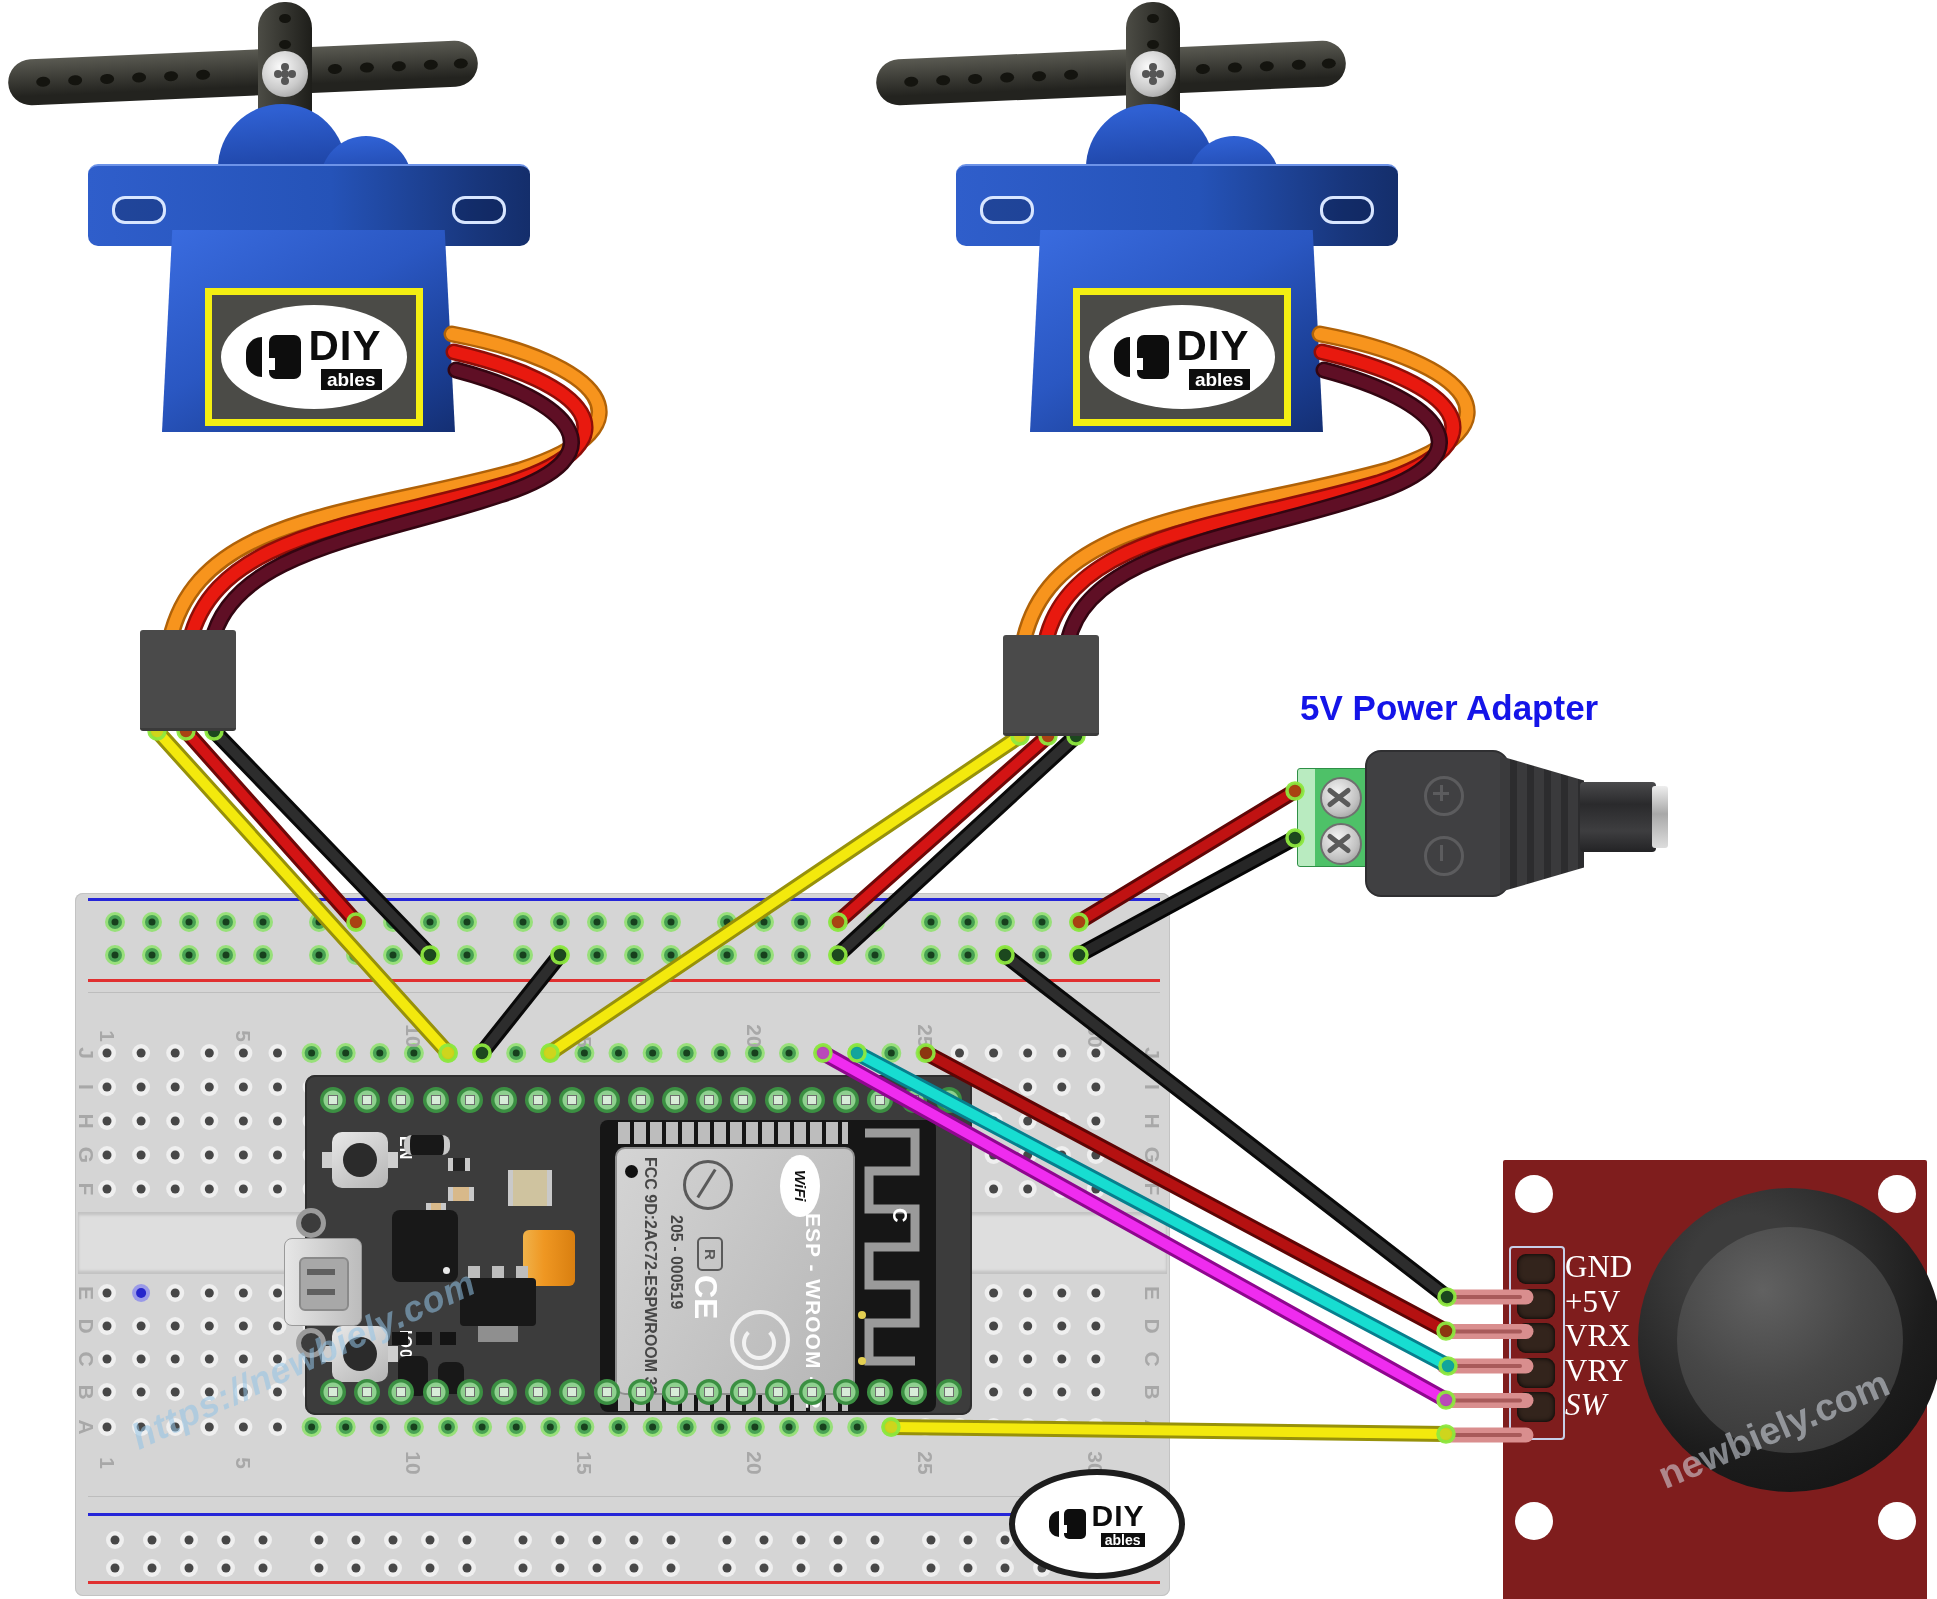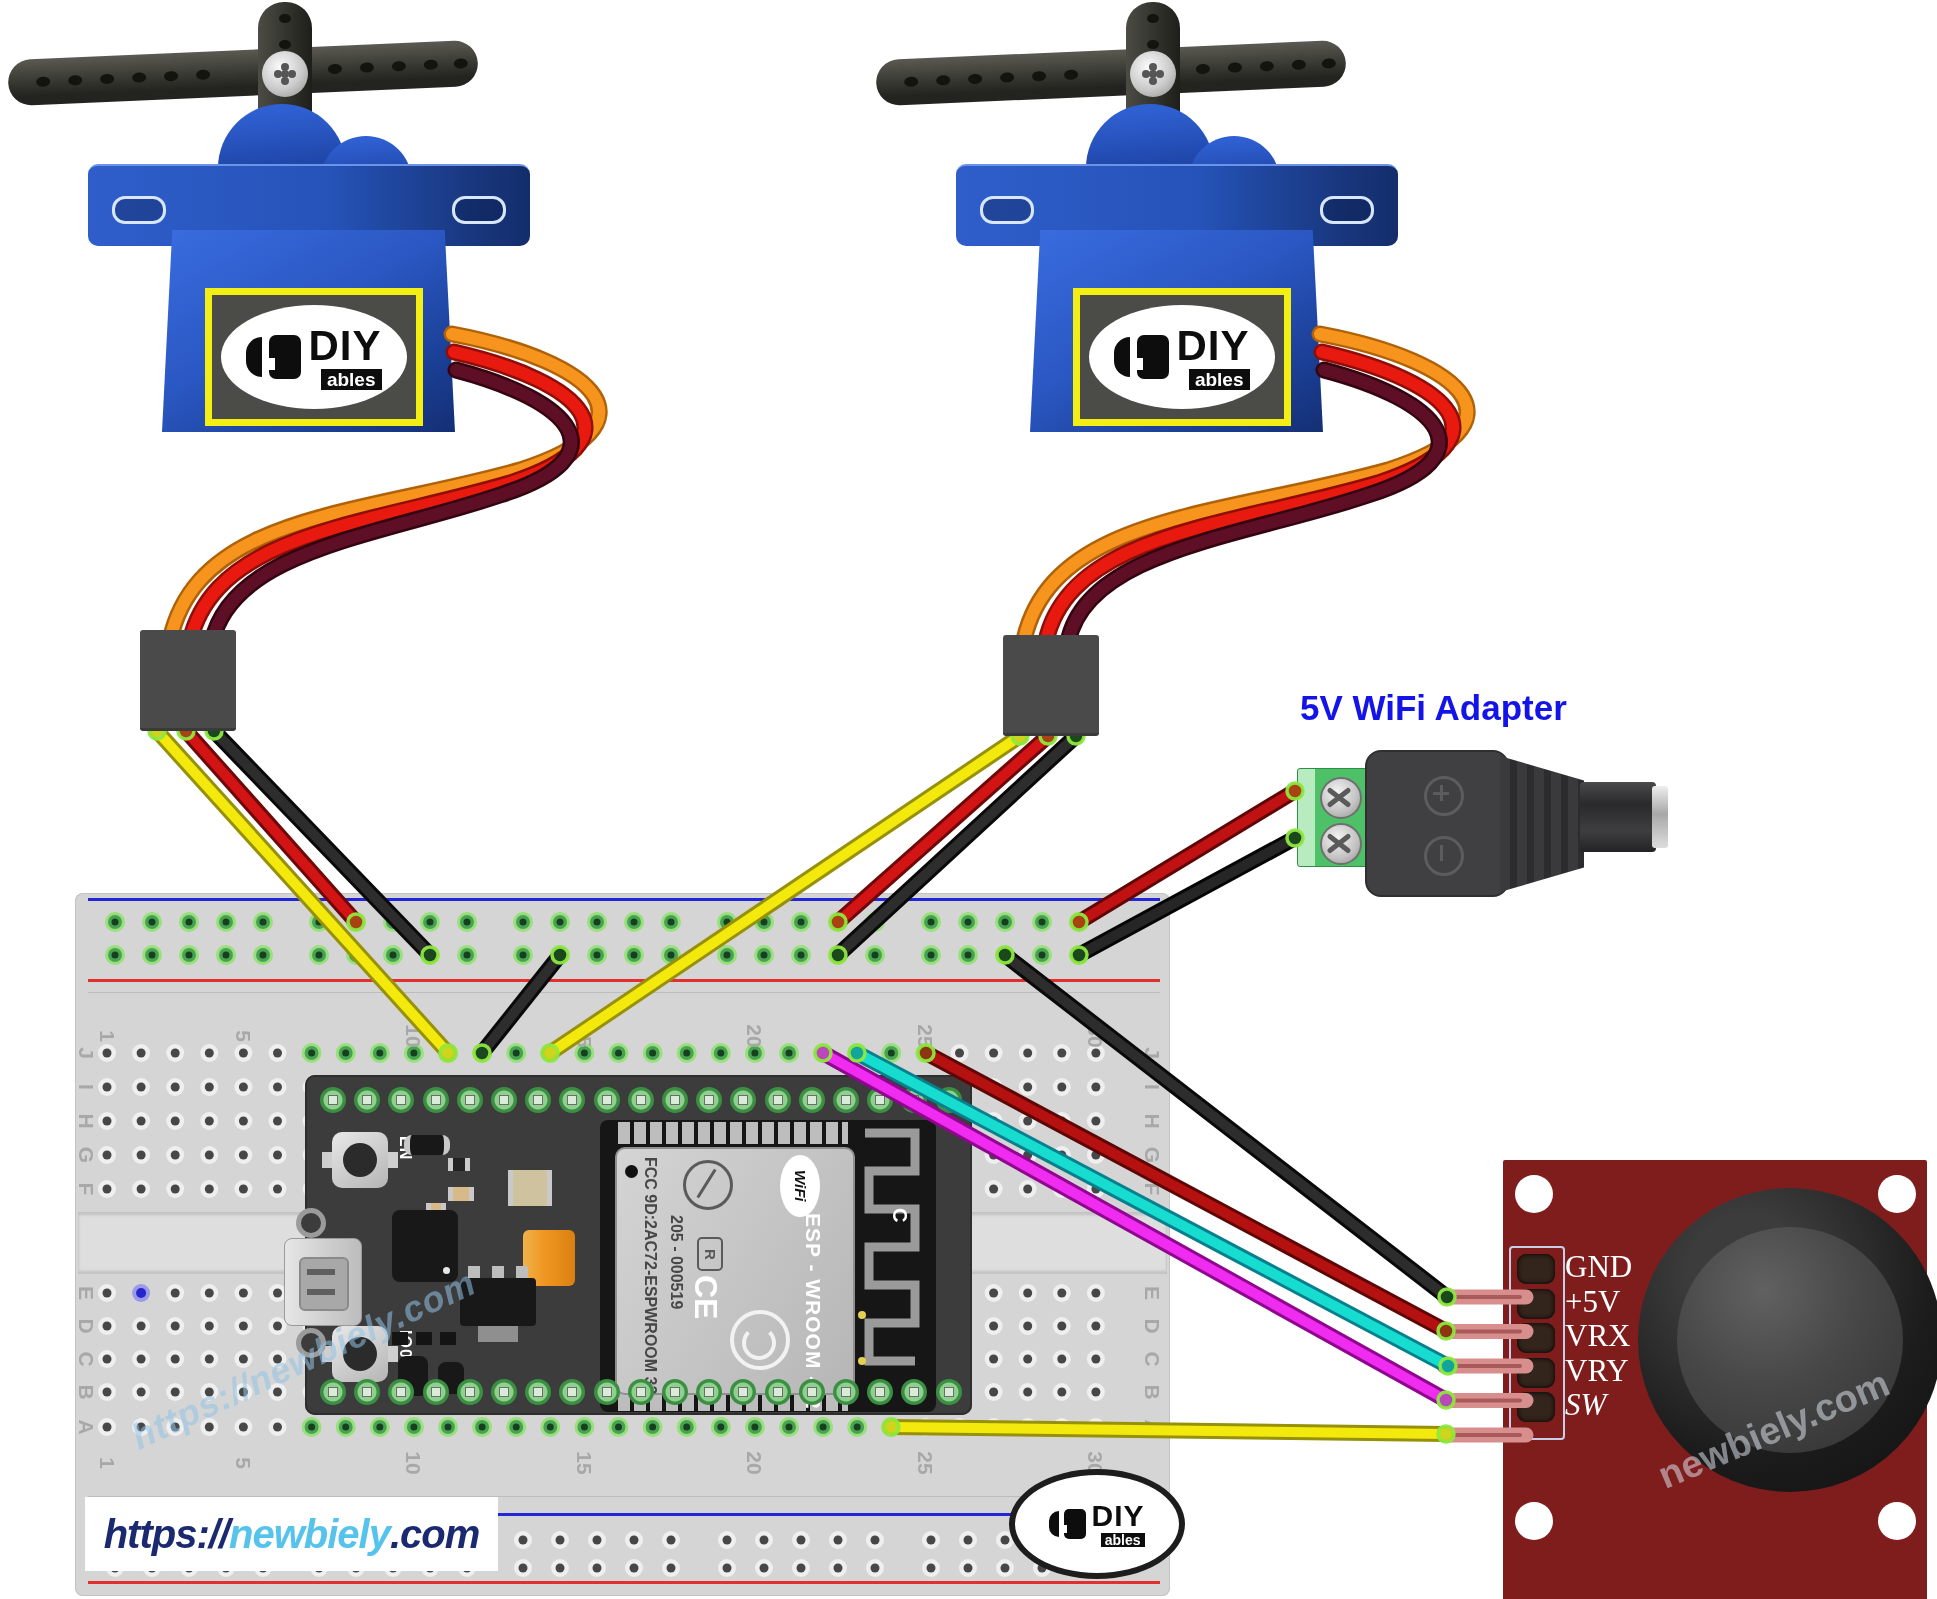--- a/index.html
+++ b/index.html
@@ -1090,21 +1090,21 @@
         <div class="ico-half"></div>
         <div class="ico-sq"></div>
         <div class="lright">
           <span class="ltext">DIY</span>
           <span class="lsub">ables</span>
         </div>
       </div>
     </div>
   </div>
 
-  <div class="padapter-label">5V WiFi Adapter</div>
+  <div class="padapter-label">5V Power Adapter</div>
   <div class="terminal">
     <div class="screw" style="top:8px"></div>
     <div class="screw" style="top:54px"></div>
   </div>
   <div class="pa-body">
     <div class="pa-sym pa-plus" style="top:24px"></div>
     <div class="pa-sym pa-minus" style="top:84px"></div>
   </div>
   <div class="pa-taper"></div>
   <div class="pa-barrel"></div>
@@ -1338,25 +1338,20 @@
         <circle cx="823" cy="1053" r="8" fill="#b84ab8" stroke="#8ee93f" stroke-width="3.5" opacity="0.95"></circle>
         <circle cx="1446" cy="1400" r="8" fill="#b84ab8" stroke="#8ee93f" stroke-width="3.5" opacity="0.95"></circle>
         <circle cx="891" cy="1427" r="8" fill="#cdd41e" stroke="#8ee93f" stroke-width="3.5" opacity="0.95"></circle>
         <circle cx="1446" cy="1434" r="8" fill="#cdd41e" stroke="#8ee93f" stroke-width="3.5" opacity="0.95"></circle>
       </g>
     </svg>
 
   <div class="servo-conn" style="left:140px;top:630px"></div>
   <div class="servo-conn" style="left:1003px;top:635px"></div>
 
-  <div class="footer-url">
-    <span class="u1">https://</span>
-      <span class="u2">newbiely</span>
-      <span class="u1">.com</span>
-  </div>
   <div class="badge">
     <div class="ico-half"></div>
     <div class="ico-sq"></div>
     <div class="lright">
       <span class="ltext">DIY</span>
       <span class="lsub">ables</span>
     </div>
   </div>
 
 </div>

